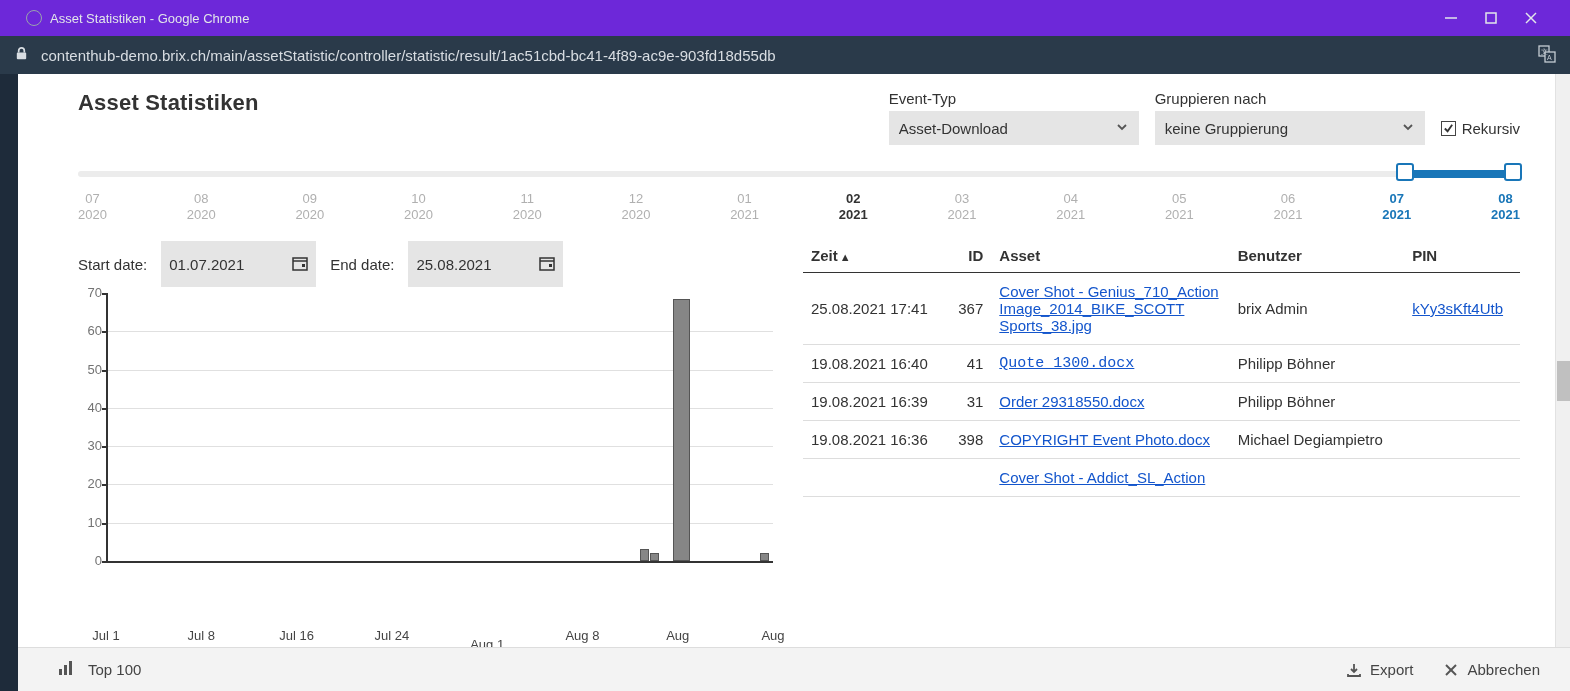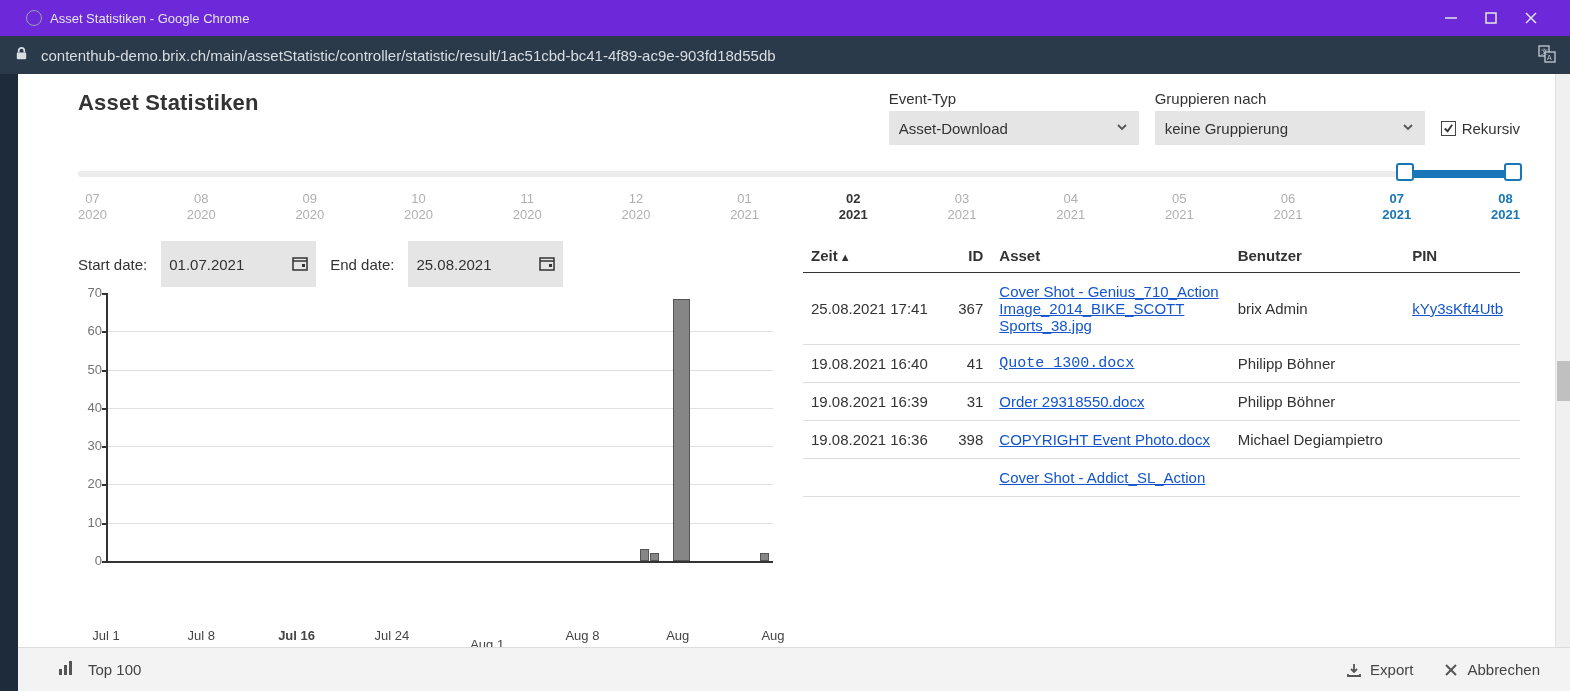--- a/index.html
+++ b/index.html
@@ -351,21 +351,21 @@
                 <div class="ytick"></div>
               </div>
               <div class="bar" style="left: 80%; width: 1.4%; height: 11.5714px;"></div>
               <div class="bar" style="left: 81.5%; width: 1.4%; height: 7.71429px;"></div>
               <div class="bar" style="left: 85%; width: 2.5%; height: 262.286px;"></div>
               <div class="bar" style="left: 98%; width: 1.4%; height: 7.71429px;"></div>
             </div>
         <div class="xlabels" id="xlabels">
               <div class="xlabel" style="left: 0%;">Jul 1</div>
               <div class="xlabel" style="left: 14.2857%;">Jul 8</div>
-              <div class="xlabel" style="left: 28.5714%; font-weight: bold;">Jul 16</div>
+              <div class="xlabel" style="left: 28.5714%;">Jul 16</div>
               <div class="xlabel" style="left: 42.8571%;">Jul 24</div>
               <div class="xlabel" style="left: 57.1429%; margin-top: 9px;">Aug 1</div>
               <div class="xlabel" style="left: 71.4286%;">Aug 8</div>
               <div class="xlabel" style="left: 85.7143%;">Aug<br>16</div>
               <div class="xlabel" style="left: 100%;">Aug<br>24</div>
             </div>
       </div>
     </div>
 
     <div class="rightcol">

